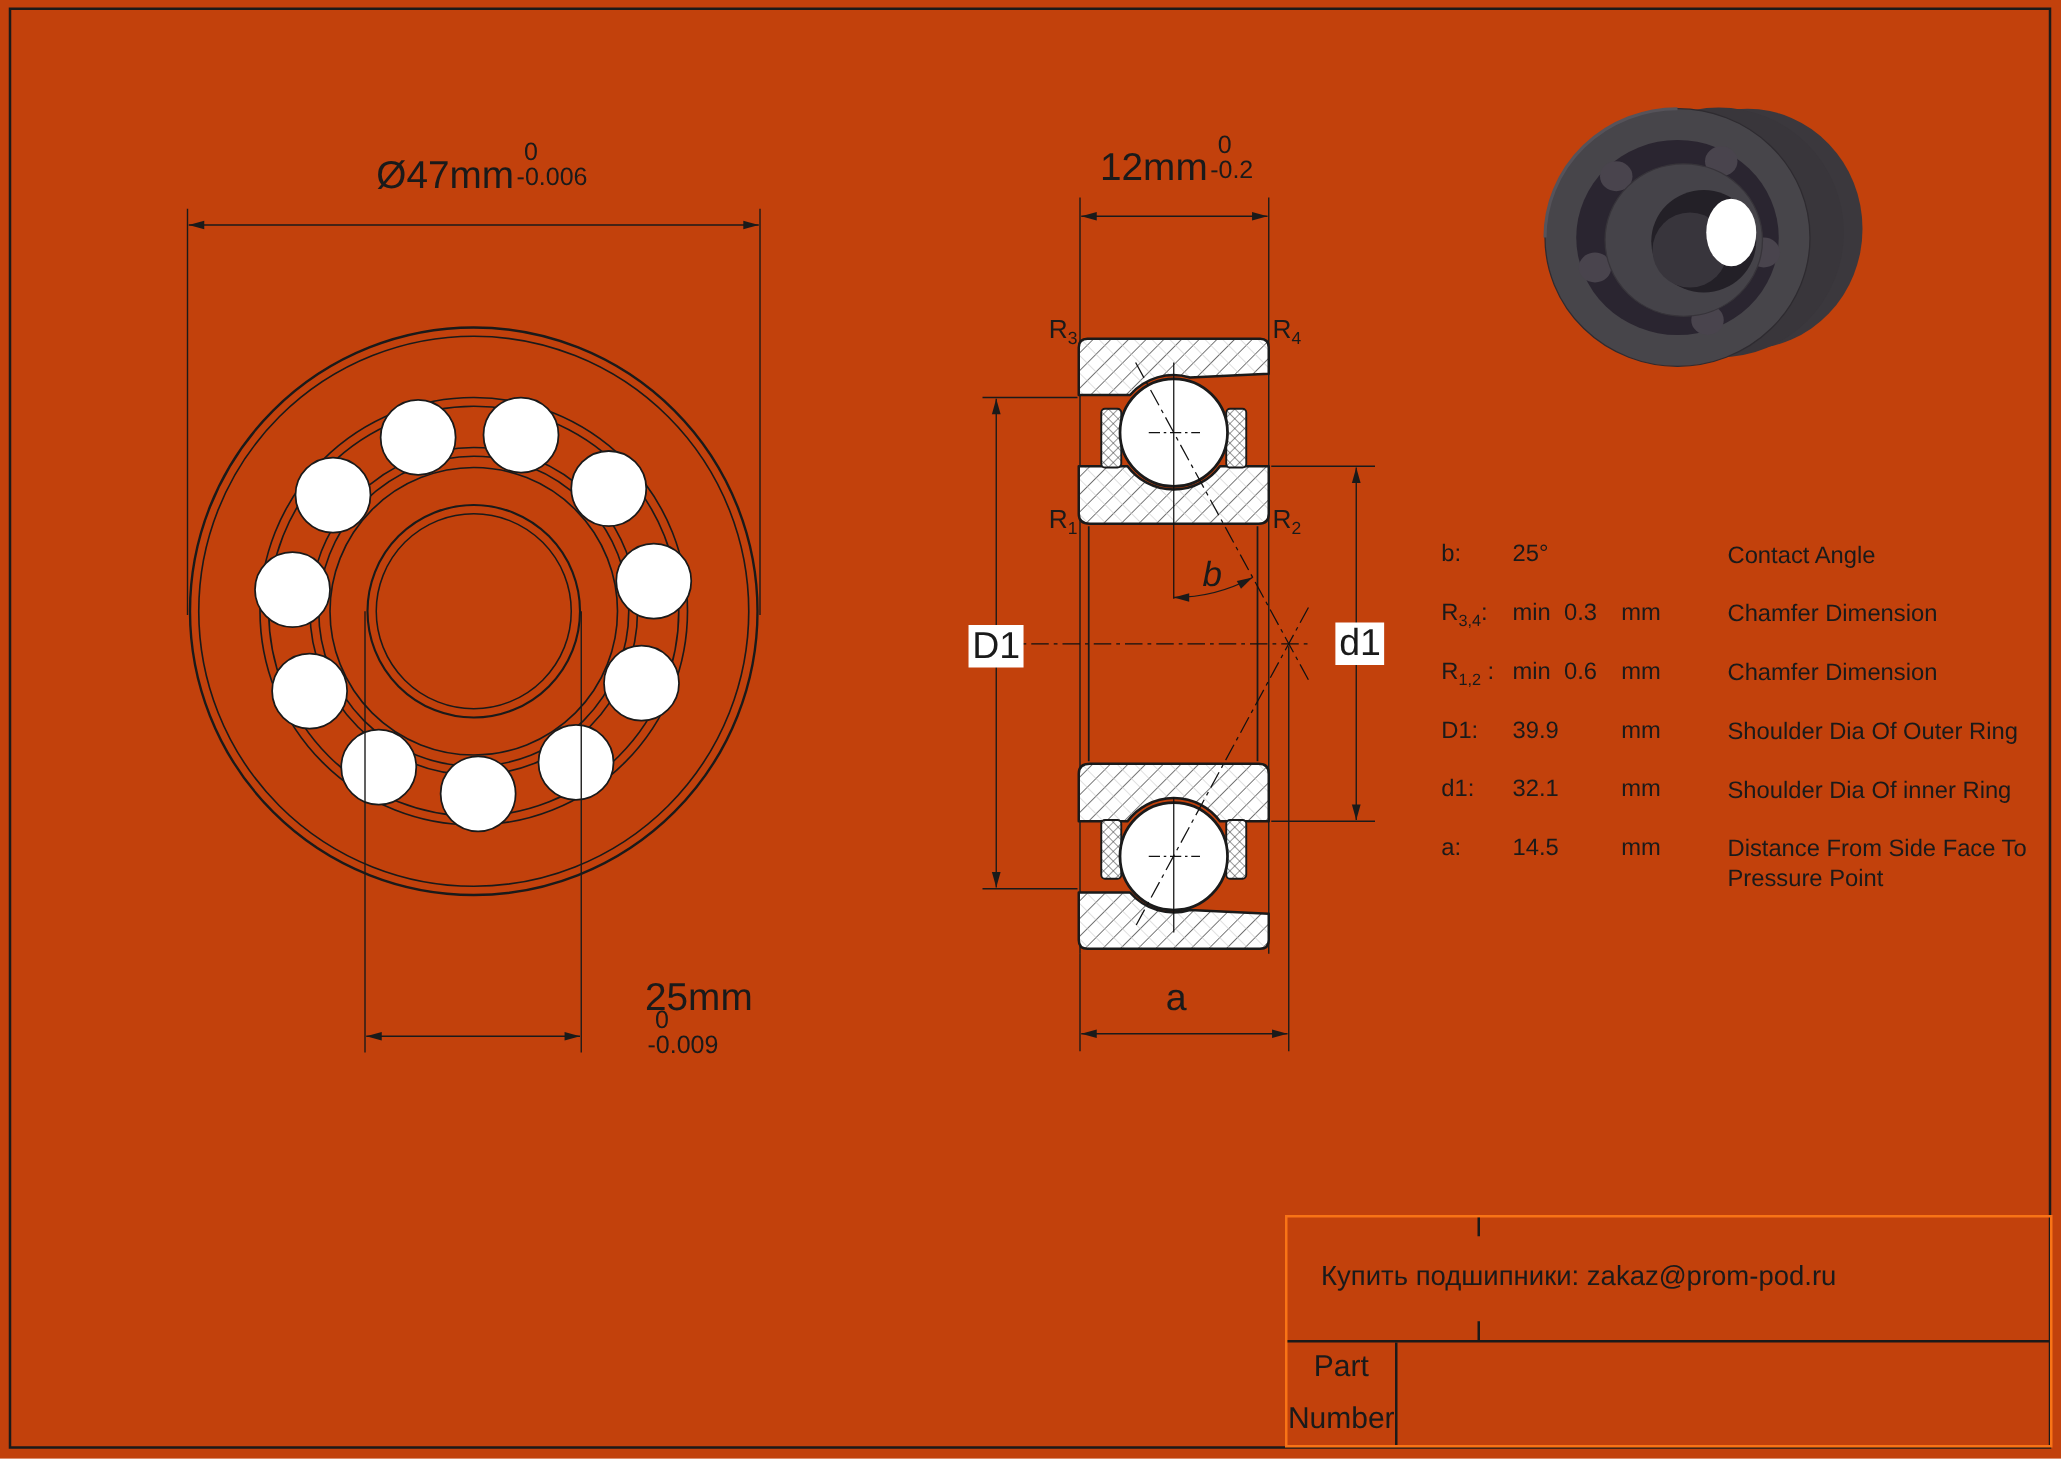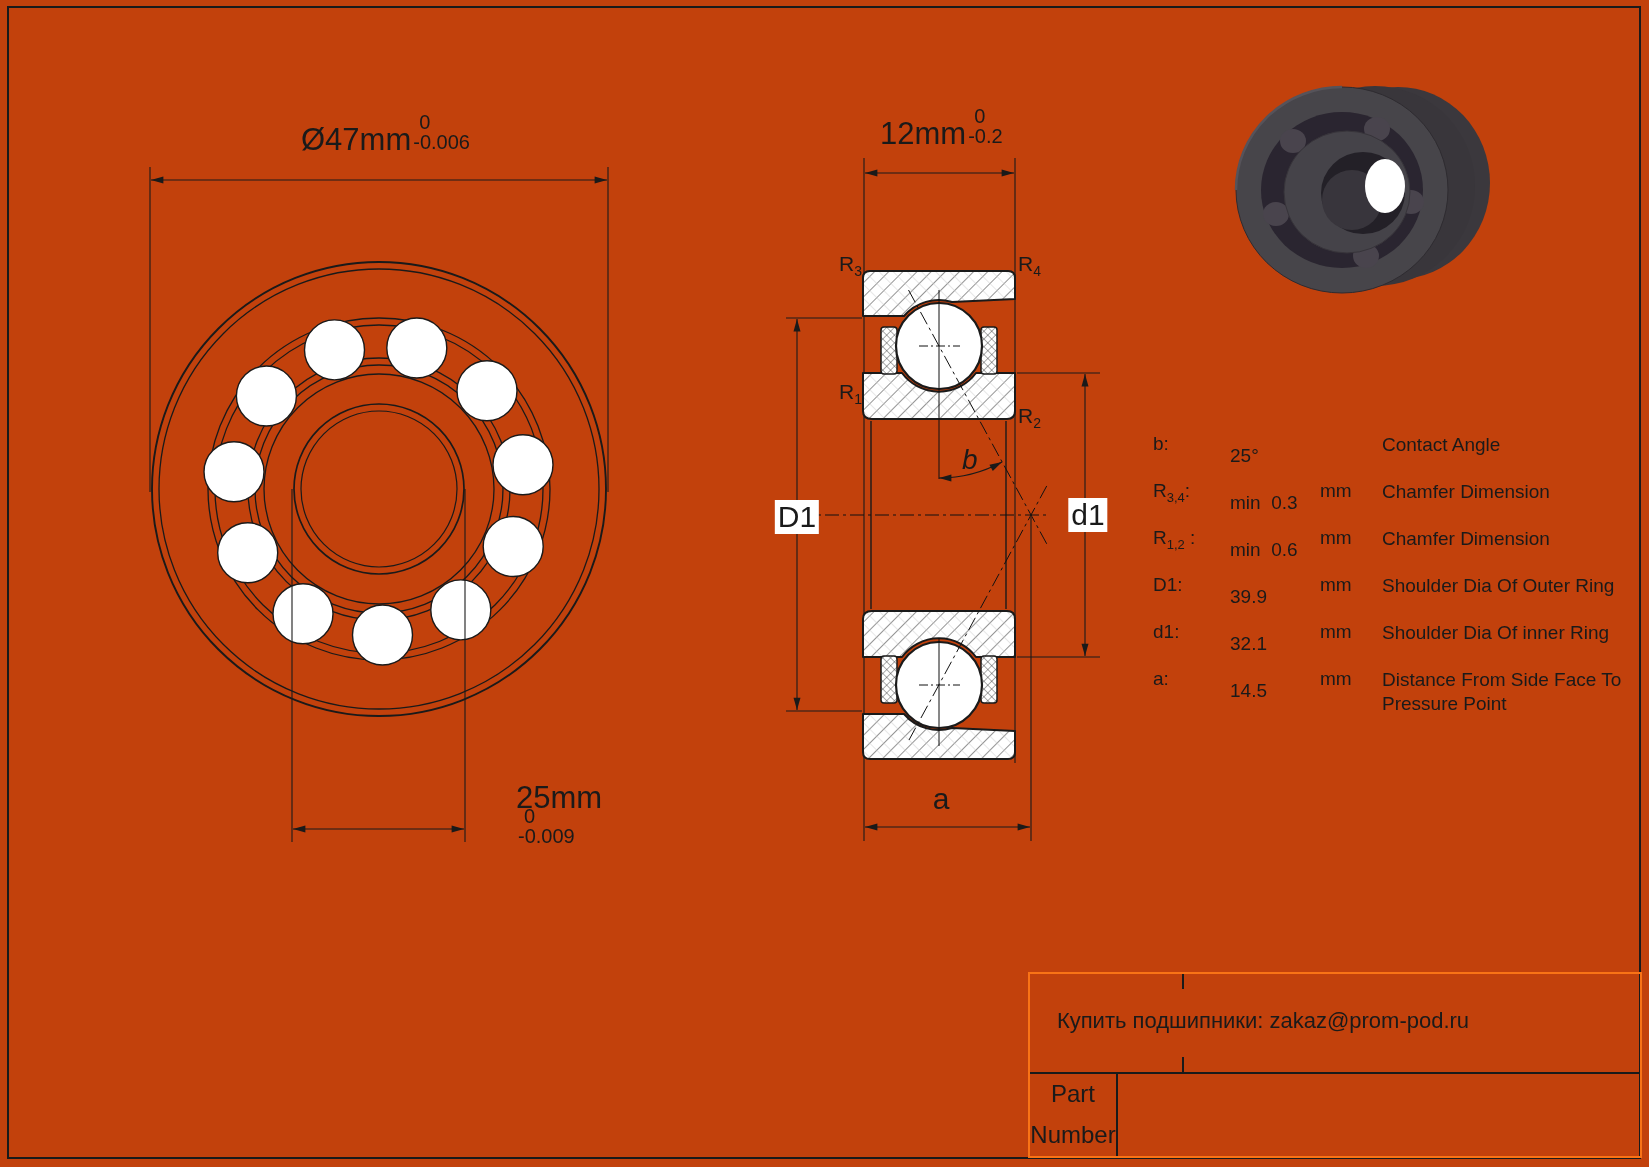--- a/index.html
+++ b/index.html
@@ -16,22 +16,22 @@
   .dim-label .tol .t-top{align-self:flex-start;margin-left:6px;}
 
   .axis-label{font-size:30px;background:#fff;padding:0 3px;transform:translateX(-50%);}
   .r-label{font-size:21px;white-space:nowrap;}
   .r-label sub{font-size:14px;}
 
   
   .spec-row{position:absolute;left:1153px;height:26px;font-size:19px;}
   .spec-row .c-label{position:absolute;left:0;top:0;white-space:pre;}
   .spec-row .c-label sub{font-size:13px;}
-  .spec-row .c-value{position:absolute;left:57px;top:12px;white-space:pre;margin-left:20px;}
-  .spec-row .c-unit{position:absolute;left:144px;top:0;margin-left:23px;}
+  .spec-row .c-value{position:absolute;left:57px;top:0;white-space:pre;}
+  .spec-row .c-unit{position:absolute;left:144px;top:0;}
   .spec-row .c-desc{position:absolute;left:229px;top:0;width:252px;line-height:24px;}
 
   
   #title-block{left:1028px;top:972px;width:614px;height:186px;border:2px solid #f97316;box-sizing:border-box;}
   #tb-row1{position:absolute;left:0;top:0;width:100%;height:98px;}
   #tb-contact{position:absolute;left:0;top:34px;width:466px;text-align:center;font-size:22px;}
   #tb-row2{position:absolute;left:0;top:98px;width:100%;height:84px;border-top:2px solid #1a1a1a;box-sizing:border-box;display:flex;}
   #tb-part-label{width:88px;border-right:2px solid #1a1a1a;box-sizing:border-box;display:flex;flex-direction:column;
                  align-items:center;justify-content:center;font-size:24px;line-height:1.2;gap:12px;}
   #tb-part-value{flex:1;display:flex;align-items:center;padding-left:13px;font-size:25px;white-space:nowrap;}
@@ -196,21 +196,21 @@
     </span>
   </div>
 
   <div class="abs axis-label" style="left:797px;top:500px;">D1</div>
   <div class="abs axis-label" style="left:1088px;top:498px;">d1</div>
   <div class="abs axis-label" style="left:941px;top:782px;background:transparent;">a</div>
   <div class="abs" style="left:962px;top:444px;font-size:28px;font-style:italic;">b</div>
 
   <div class="abs r-label" style="left:810px;top:252px;width:52px;text-align:right;"><span>R</span><sub>3</sub></div>
   <div class="abs r-label" style="left:1018px;top:252px;"><span>R</span><sub>4</sub></div>
-  <div class="abs r-label" style="left:810px;top:380px;width:52px;text-align:right;"><span>R</span><sub>1</sub></div>
+  <div class="abs r-label" style="left:810px;top:404px;width:52px;text-align:right;"><span>R</span><sub>1</sub></div>
   <div class="abs r-label" style="left:1018px;top:404px;"><span>R</span><sub>2</sub></div>
 
   <div>
     <div class="spec-row" style="top:433px;">
       <span class="c-label"><span>b</span><sub></sub><span>:</span></span>
       <span class="c-value">25°</span>
       <span class="c-unit"></span>
       <span class="c-desc">Contact Angle</span>
     </div>
     <div class="spec-row" style="top:480px;">

